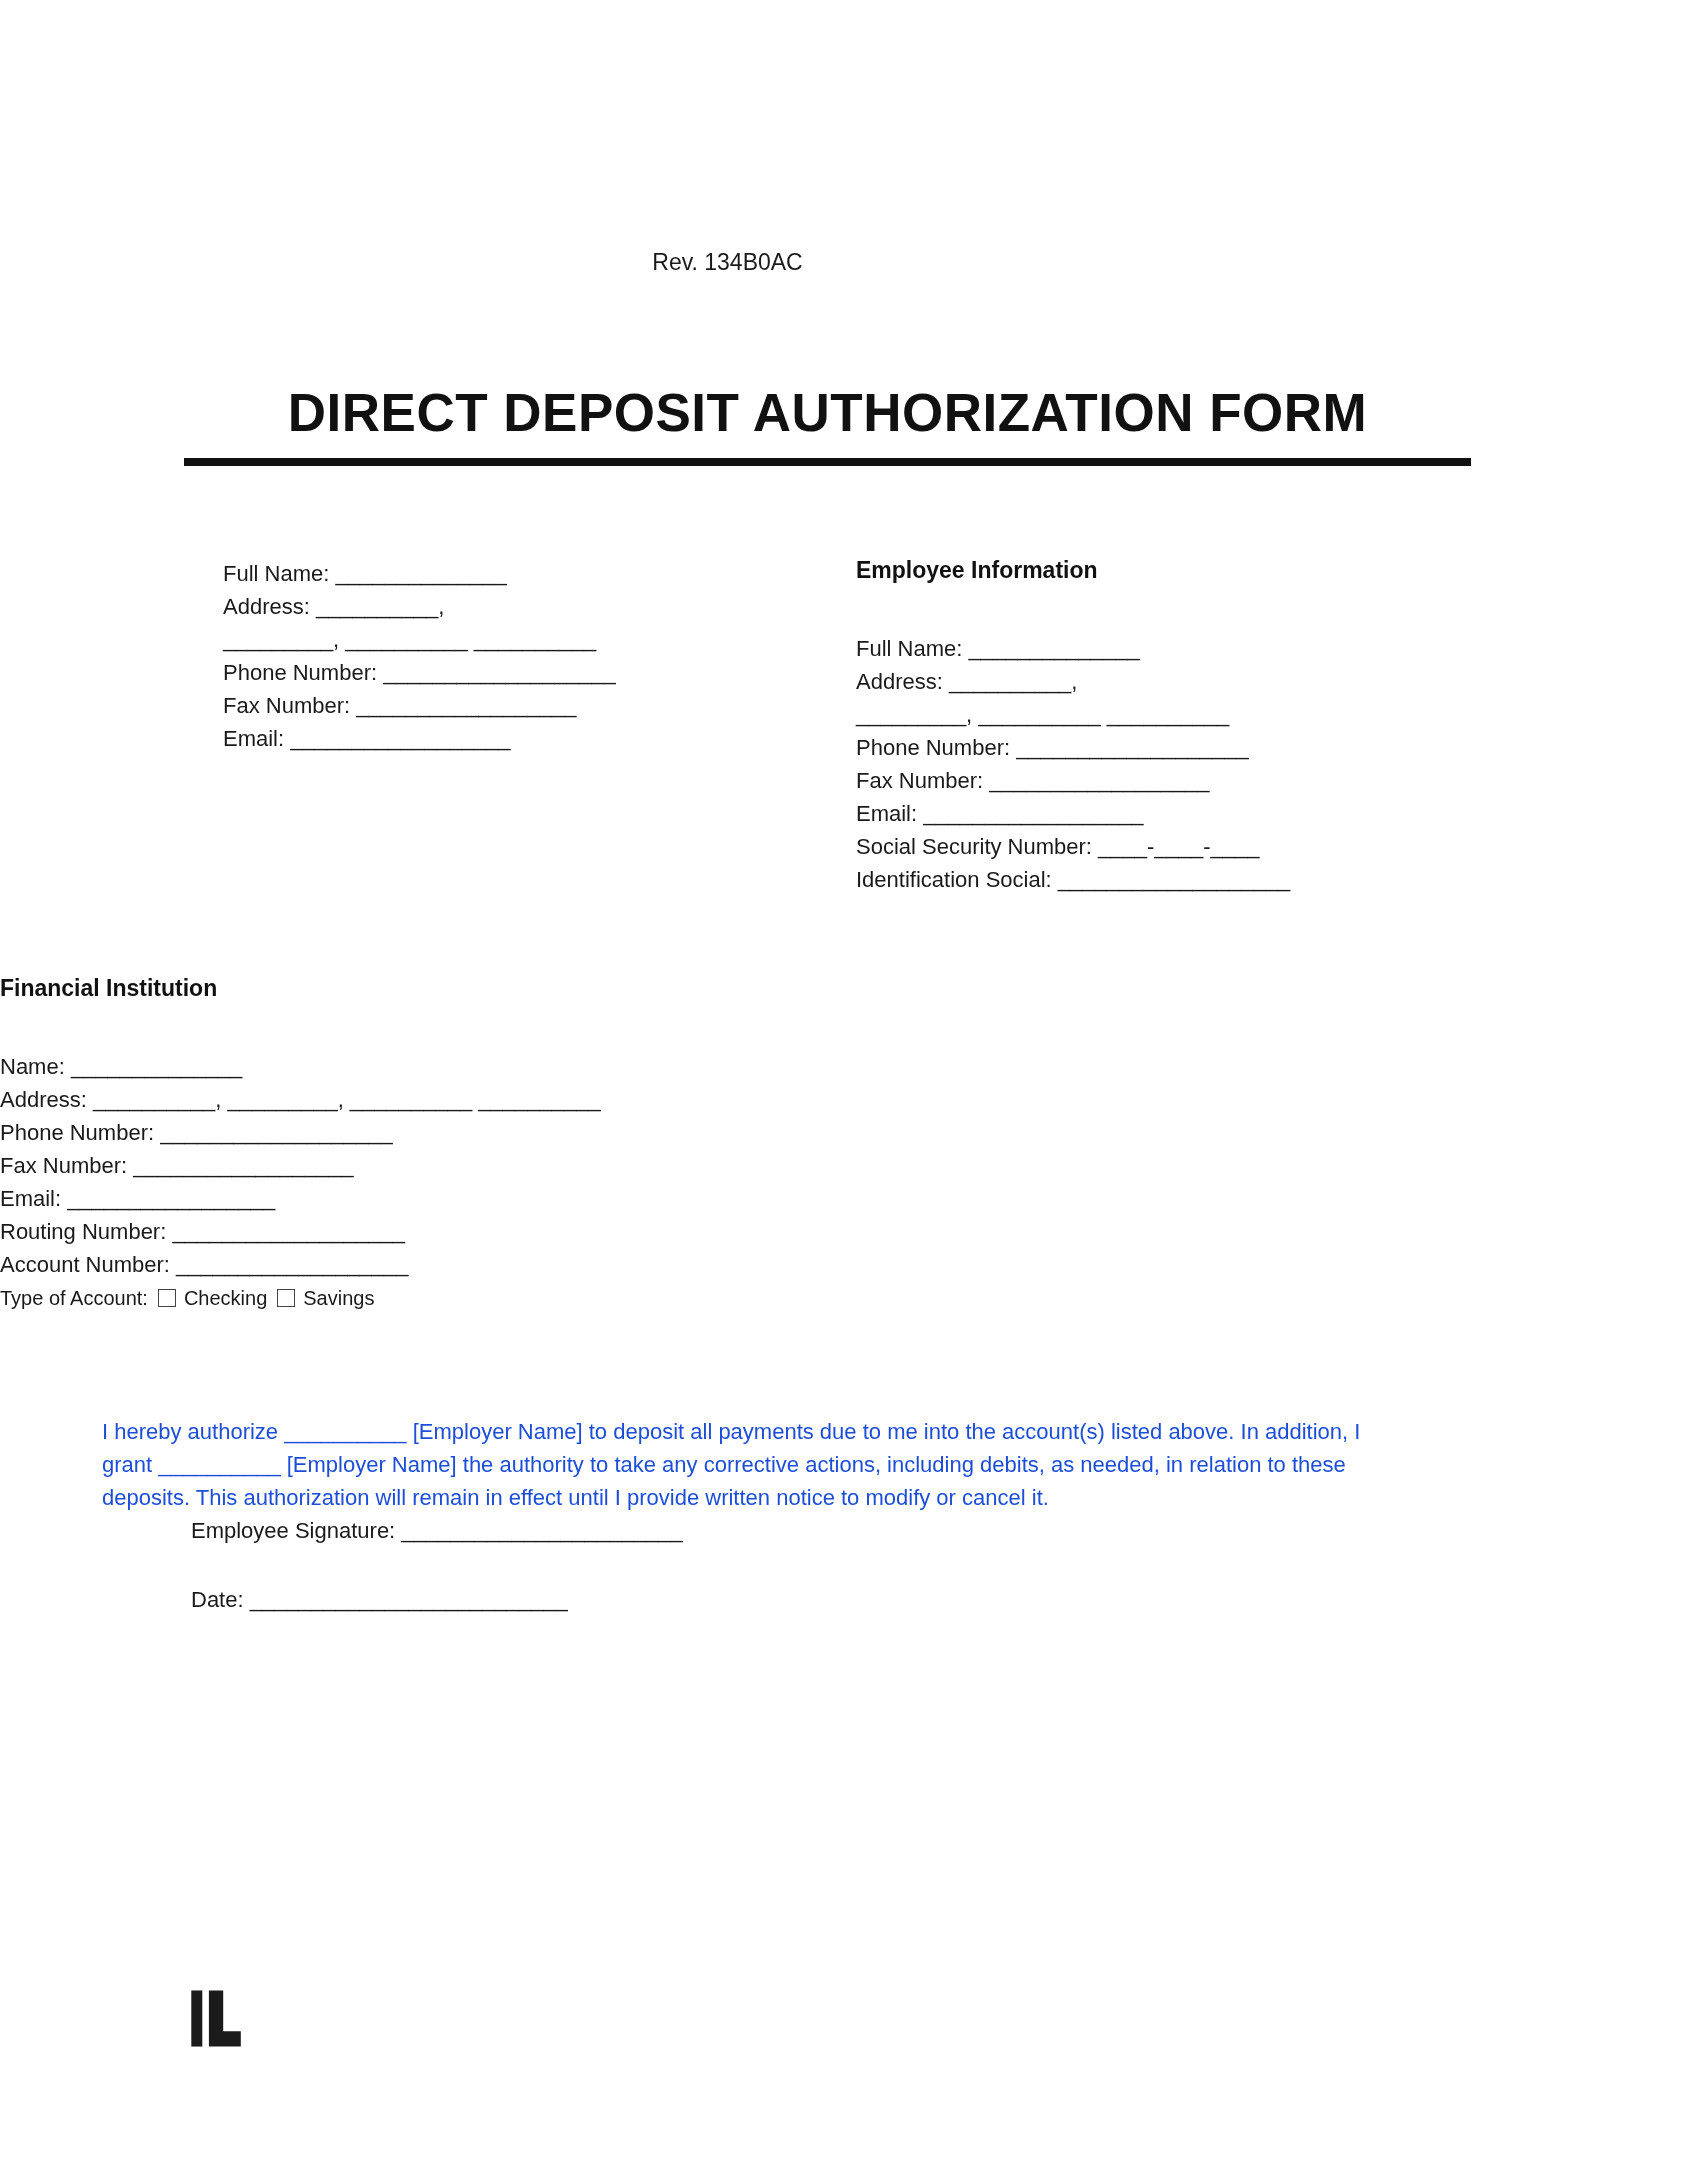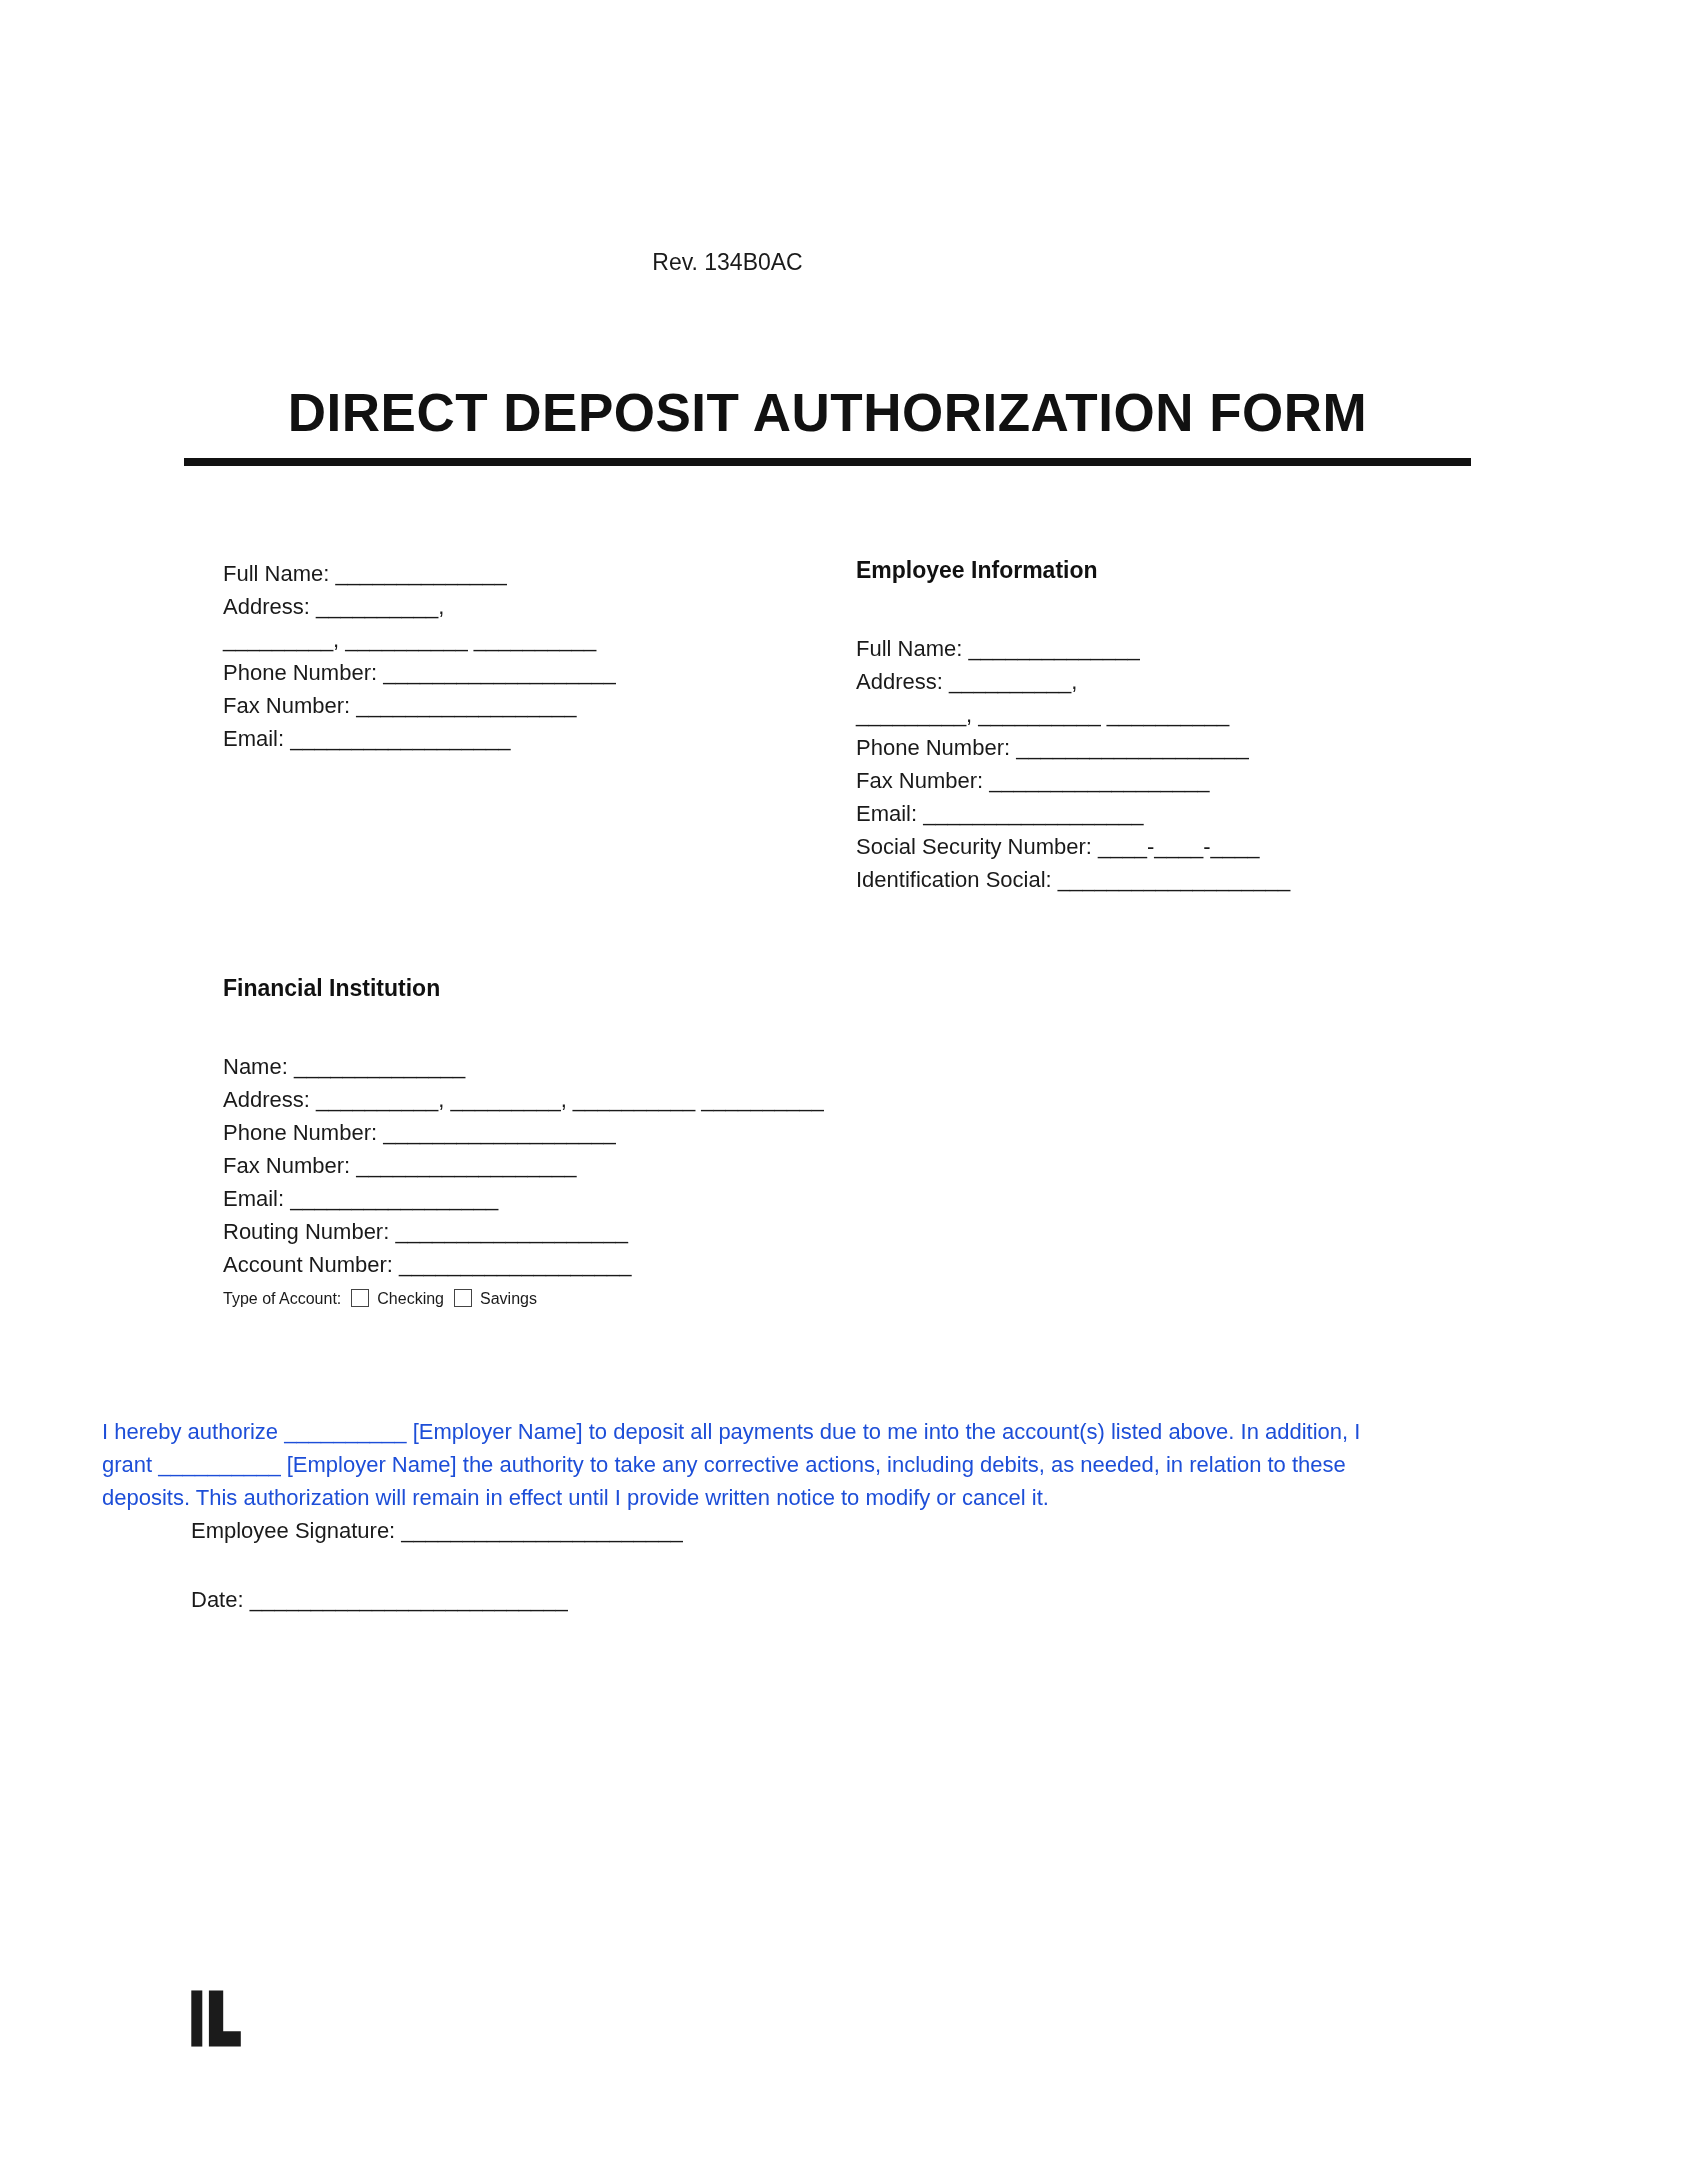--- a/index.html
+++ b/index.html
@@ -49,25 +49,24 @@
     color:#111111;
     margin-bottom:48px;
   }
   .field-line {
     font-size:22px;
     line-height:33px;
     white-space:nowrap;
     color:#1a1a1a;
   }
   .financial {
-    margin-left:223px;
     margin-top:79px;
   }
   .acct-row {
-    font-size:16px;
+    font-size:20px;
     line-height:35px;
     display:flex;
     align-items:center;
   }
   .checkbox {
     display:inline-block;
     width:16px; height:16px;
     border:1.6px solid #444444;
     margin:0 8px 0 10px;
     background:#ffffff;

